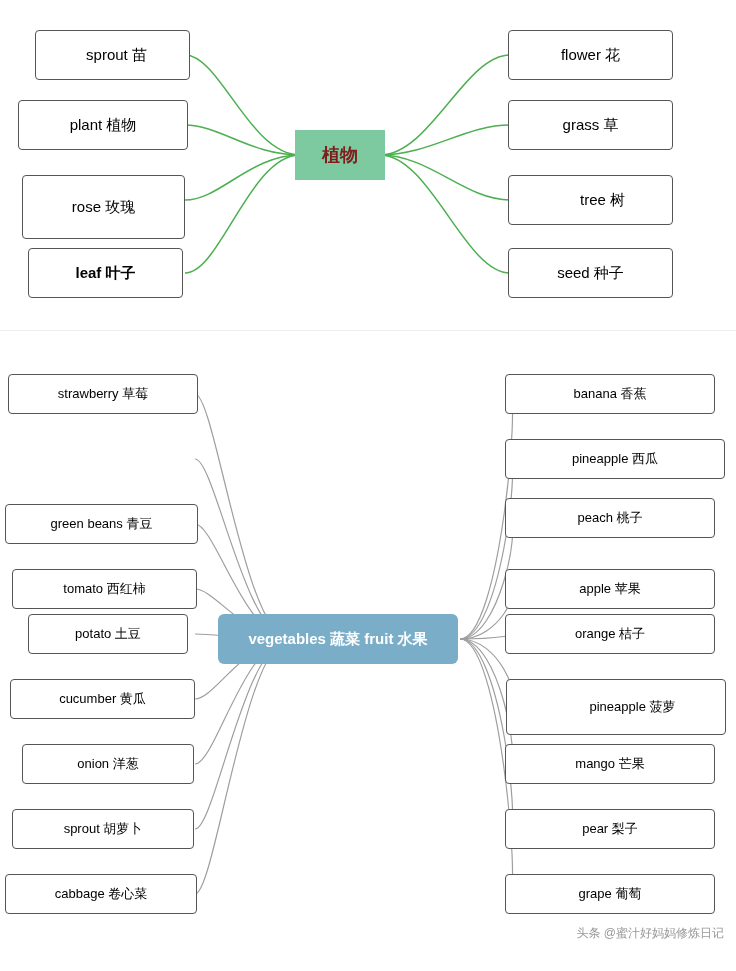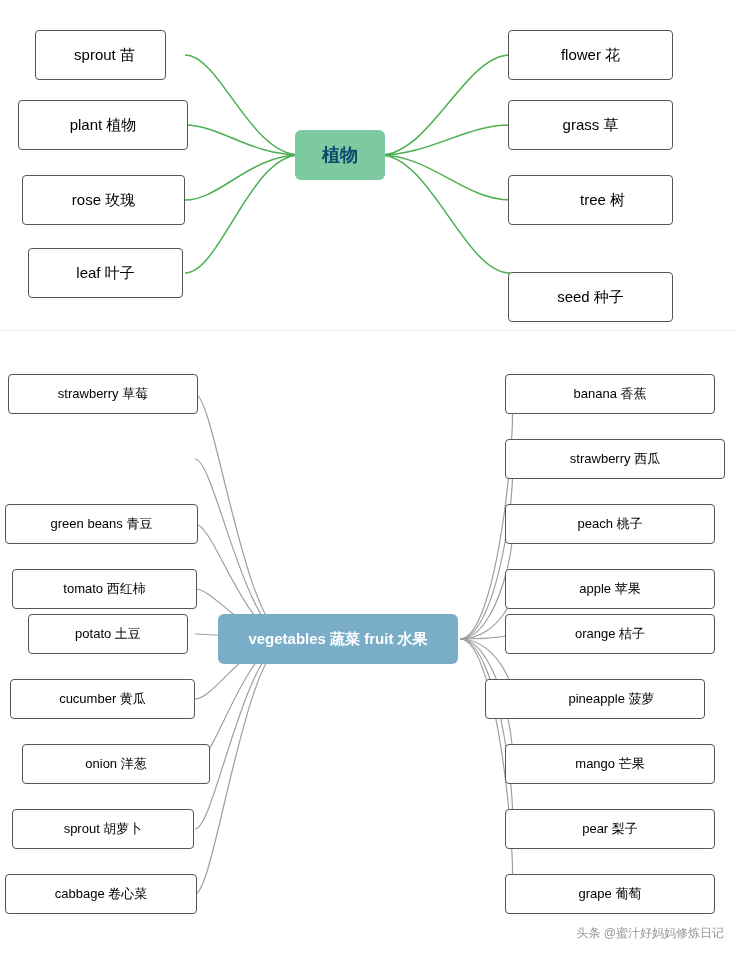--- a/index.html
+++ b/index.html
@@ -44,27 +44,27 @@
       font-weight: 500;
       padding: 6px 12px;
       white-space: nowrap;
       z-index: 10;
     }
 
     .center-node {
       position: absolute;
       background: #7dc9a0;
       border: none;
-      border-radius: 6px;
+      border-radius: 0;
       display: flex;
       align-items: center;
       justify-content: center;
       font-size: 18px;
       font-weight: bold;
-      color: #0c4a6e;
+      color: #7f1d1d;
       z-index: 10;
       padding: 8px 18px;
     }
 
     .center-node2 {
       position: absolute;
       background: #7aaec8;
       border: none;
       border-radius: 6px;
       display: flex;
@@ -109,29 +109,29 @@
       <path d="M 300 155 C 250 155, 220 273, 185 273" stroke="#4caf50" stroke-width="1.5" fill="none"></path>
 
       <path d="M 380 155 C 430 155, 465 55, 510 55" stroke="#4caf50" stroke-width="1.5" fill="none"></path>
       <path d="M 380 155 C 430 155, 465 125, 510 125" stroke="#4caf50" stroke-width="1.5" fill="none"></path>
       <path d="M 380 155 C 430 155, 465 200, 510 200" stroke="#4caf50" stroke-width="1.5" fill="none"></path>
       <path d="M 380 155 C 430 155, 465 273, 510 273" stroke="#4caf50" stroke-width="1.5" fill="none"></path>
     </svg>
 
     <div class="center-node" style="left: 295px; top: 130px; width: 90px; height: 50px;">植物</div>
 
-    <div class="node" style="left: 35px; top: 30px; width: 131px; height: 50px; padding-left: 20px;">sprout  苗</div>
+    <div class="node" style="left: 35px; top: 30px; width: 155px; height: 50px; padding-left: 20px;">sprout  苗</div>
     <div class="node" style="left: 18px; top: 100px; width: 170px; height: 50px;">plant  植物</div>
-    <div class="node" style="left: 22px; top: 175px; width: 163px; height: 50px;">rose  玫瑰</div>
-    <div class="node" style="left: 28px; top: 248px; width: 155px; height: 50px;">leaf  叶子</div>
+    <div class="node" style="left: 22px; top: 175px; width: 163px; height: 64px;">rose  玫瑰</div>
+    <div class="node" style="left: 28px; top: 248px; width: 155px; height: 50px; font-weight: bold;">leaf  叶子</div>
 
     <div class="node" style="left: 508px; top: 30px; width: 165px; height: 50px;">flower  花</div>
     <div class="node" style="left: 508px; top: 100px; width: 165px; height: 50px;">grass  草</div>
     <div class="node" style="left: 508px; top: 175px; width: 165px; height: 50px; padding-left: 36px;">tree   树</div>
-    <div class="node" style="left: 508px; top: 248px; width: 165px; height: 50px; margin-top: 24px;">seed  种子</div>
+    <div class="node" style="left: 508px; top: 248px; width: 165px; height: 50px;">seed  种子</div>
   </div>
 
   <div class="section2" style="margin-top:10px;">
     <svg class="lines">
 
       <path d="M 290 308 C 245 308, 215 63, 195 63" stroke="#9e9e9e" stroke-width="1.2" fill="none"></path>
       <path d="M 290 308 C 245 308, 215 128, 195 128" stroke="#9e9e9e" stroke-width="1.2" fill="none"></path>
       <path d="M 290 308 C 245 308, 215 193, 195 193" stroke="#9e9e9e" stroke-width="1.2" fill="none"></path>
       <path d="M 290 308 C 245 308, 215 258, 195 258" stroke="#9e9e9e" stroke-width="1.2" fill="none"></path>
       <path d="M 290 308 C 245 308, 215 303, 195 303" stroke="#9e9e9e" stroke-width="1.2" fill="none"></path>
@@ -151,30 +151,30 @@
       <path d="M 460 308 C 500 308, 520 563, 510 563" stroke="#9e9e9e" stroke-width="1.2" fill="none"></path>
     </svg>
 
     <div class="center-node2" style="left: 218px; top: 283px; width: 240px; height: 50px;">vegetables 蔬菜   fruit  水果</div>
 
     <div class="node" style="left: 8px; top: 43px; width: 190px; height: 40px; font-size:13px;">strawberry  草莓</div>
     <div class="node" style="left: 5px; top: 173px; width: 193px; height: 40px; font-size:13px;">green beans  青豆</div>
     <div class="node" style="left: 12px; top: 238px; width: 185px; height: 40px; font-size:13px;">tomato  西红柿</div>
     <div class="node" style="left: 28px; top: 283px; width: 160px; height: 40px; font-size:13px;">potato  土豆</div>
     <div class="node" style="left: 10px; top: 348px; width: 185px; height: 40px; font-size:13px;">cucumber  黄瓜</div>
-    <div class="node" style="left: 22px; top: 413px; width: 188px; height: 40px; font-size:13px;">onion  洋葱</div>
+    <div class="node" style="left: 22px; top: 413px; width: 172px; height: 40px; font-size:13px;">onion  洋葱</div>
     <div class="node" style="left: 12px; top: 478px; width: 182px; height: 40px; font-size:13px;">sprout  胡萝卜</div>
     <div class="node" style="left: 5px; top: 543px; width: 192px; height: 40px; font-size:13px;">cabbage  卷心菜</div>
 
     <div class="node" style="left: 505px; top: 43px; width: 210px; height: 40px; font-size:13px;">banana  香蕉</div>
-    <div class="node" style="left: 505px; top: 108px; width: 220px; height: 40px; font-size:13px;">strawberry  西瓜</div>
-    <div class="node" style="left: 505px; top: 173px; width: 210px; height: 40px; font-size:13px;">peach   桃子</div>
+    <div class="node" style="left: 505px; top: 108px; width: 220px; height: 40px; font-size:13px;">pineapple  西瓜</div>
+    <div class="node" style="left: 505px; top: 167px; width: 210px; height: 40px; font-size:13px;">peach   桃子</div>
     <div class="node" style="left: 505px; top: 238px; width: 210px; height: 40px; font-size:13px;">apple  苹果</div>
     <div class="node" style="left: 505px; top: 283px; width: 210px; height: 40px; font-size:13px;">orange  桔子</div>
-    <div class="node" style="left: 485px; top: 348px; width: 220px; height: 40px; font-size:13px;padding-left:45px;">pineapple  菠萝</div>
+    <div class="node" style="left: 506px; top: 348px; width: 220px; height: 56px; font-size:13px;padding-left:45px;">pineapple  菠萝</div>
     <div class="node" style="left: 505px; top: 413px; width: 210px; height: 40px; font-size:13px;">mango  芒果</div>
     <div class="node" style="left: 505px; top: 478px; width: 210px; height: 40px; font-size:13px;">pear  梨子</div>
     <div class="node" style="left: 505px; top: 543px; width: 210px; height: 40px; font-size:13px;">grape  葡萄</div>
   </div>
 
   <div class="watermark">头条 @蜜汁好妈妈修炼日记</div>
 
 </div>
 
 </body></html>

